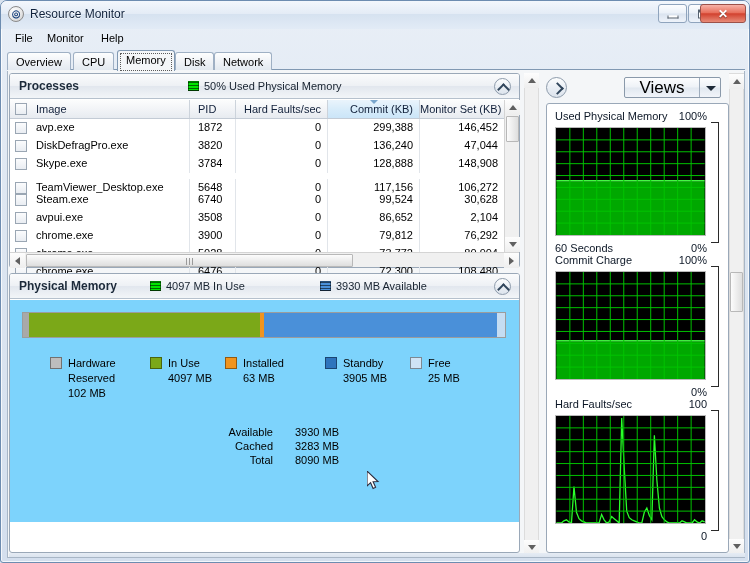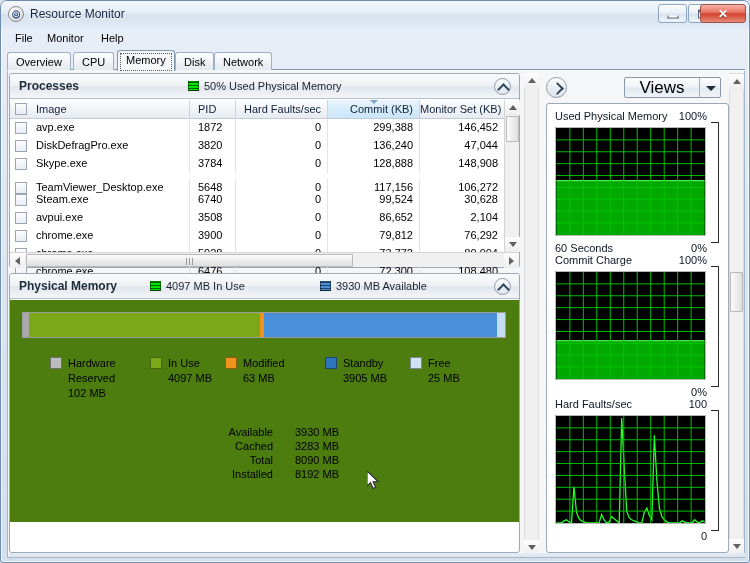--- a/index.html
+++ b/index.html
@@ -235,21 +235,21 @@
     position: absolute; top: 1px; height: 13px;
     background: linear-gradient(to bottom, #fcfcfc, #dedede);
     border: 1px solid #b8b8b8; border-radius: 1px; cursor: default;
   }
   .grip { position: absolute; left: 50%; top: 3px; margin-left: -4px; width: 9px; height: 7px;
     background-image: linear-gradient(to right, #9a9a9a 0 1px, transparent 1px 3px,
       #9a9a9a 3px 4px, transparent 4px 6px, #9a9a9a 6px 7px, transparent 7px 9px); }
 
   
   #physmem { top: 200px; height: 280px; }
-  #pm-body { position: absolute; left: 0; top: 26px; width: 509px; height: 222px; background: #4d7c0f; }
+  #pm-body { position: absolute; left: 0; top: 26px; width: 509px; height: 222px; background: #7dd3fc; }
 
   #membar {
     position: absolute; left: 12px; top: 12px; width: 484px; height: 26px;
     border: 1px solid #9c9c9c; background: #fff;
     display: flex; overflow: hidden;
   }
   #membar div { height: 100%; }
 
   .legend {
     position: absolute; top: 56px; font-size: 11px; color: #000; line-height: 15px;
@@ -528,39 +528,38 @@
                 <span class="lbl2">Reserved</span>
                 <span class="val">102 MB</span>
               </div>
               <div class="legend" style="left: 140px;">
                 <span class="sw" style="background: rgb(123, 168, 24);"></span>
                 <span class="lbl">In Use</span>
                 <span class="val">4097 MB</span>
               </div>
               <div class="legend" style="left: 215px;">
                 <span class="sw" style="background: rgb(240, 148, 30);"></span>
-                <span class="lbl">Modified</span>
+                <span class="lbl">Installed</span>
                 <span class="val">63 MB</span>
               </div>
               <div class="legend" style="left: 315px;">
                 <span class="sw" style="background: rgb(46, 116, 189);"></span>
                 <span class="lbl">Standby</span>
                 <span class="val">3905 MB</span>
               </div>
               <div class="legend" style="left: 400px;">
                 <span class="sw" style="background: rgb(207, 228, 246);"></span>
                 <span class="lbl">Free</span>
                 <span class="val">25 MB</span>
               </div>
             </div>
           <div id="stats">
               <div class="srow"><span class="sk">Available</span><span class="sv">3930 MB</span></div>
               <div class="srow"><span class="sk">Cached</span><span class="sv">3283 MB</span></div>
               <div class="srow"><span class="sk">Total</span><span class="sv">8090 MB</span></div>
-              <div class="srow"><span class="sk">Installed</span><span class="sv">8192 MB</span></div>
             </div>
         </div>
       </div>
     </div>
 
     <div id="outer-sb">
       <div class="sb-arrow up" style="top:0;left:-1px"></div>
       <div class="sb-arrow dn" style="bottom:0;left:-1px"></div>
     </div>
 

